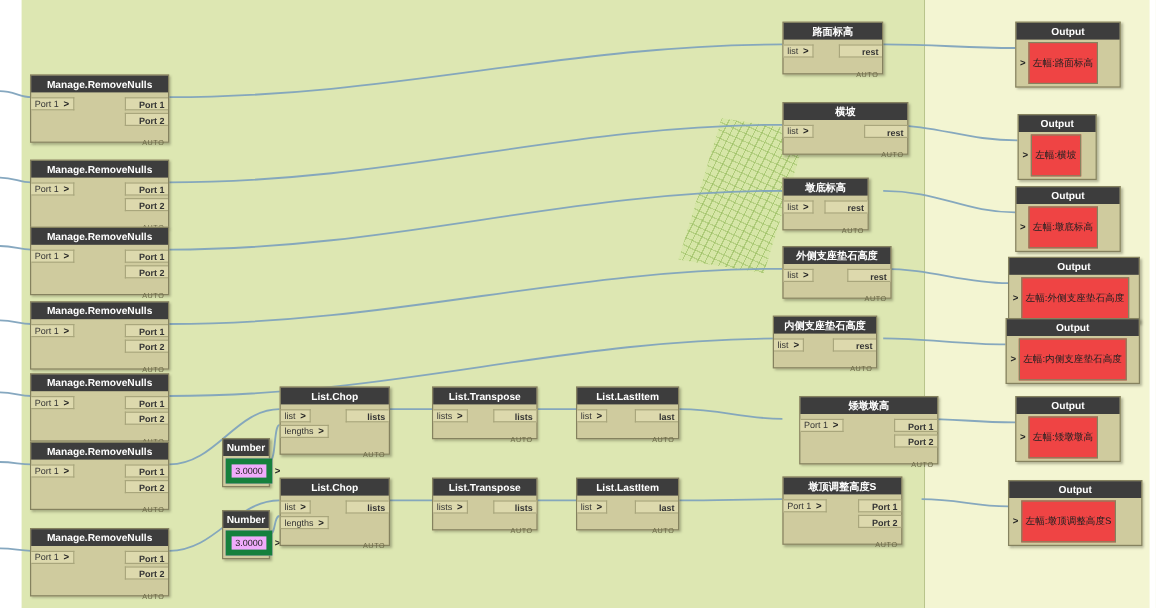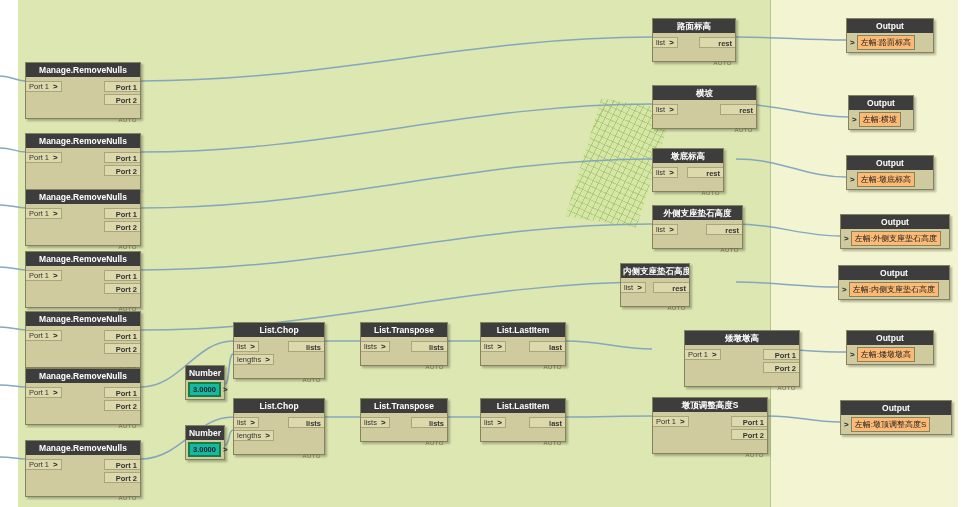--- a/index.html
+++ b/index.html
@@ -24,23 +24,23 @@
   .prow{display:flex;justify-content:space-between;align-items:center;margin:1px 0;height:12px;}
   .pin{background:#ddd9ad;border:1px solid #a9a67c;font-size:7.5px;color:#333;
        padding:0 3px;height:11px;line-height:11px;box-sizing:border-box;white-space:nowrap;}
   .pin.in{border-left:none;display:flex;align-items:center;gap:4px;}
   .pin.out{border-right:none;min-width:36px;text-align:right;font-weight:bold;}
   .sp{flex:1;}
   .chev{font-size:8px;font-weight:bold;color:#222;line-height:11px;}
   .nfoot{height:10px;text-align:right;padding:0 3px;}
   .auto{font-size:6px;color:#6b6847;letter-spacing:.5px;}
   .numbody{display:flex;align-items:center;gap:2px;padding:2px;}
-  .numbox{background:#14b8a6;border:2px solid #15803d;font-size:7.5px;padding:1px 3px;color:#222;font-weight:bold;}
+  .numbox{background:#f0abfc;border:5px solid #15803d;font-size:7.5px;padding:1px 3px;color:#222;}
   .obody{display:flex;align-items:center;gap:2px;padding:2px 3px;}
-  .obox{background:#fdba74;border:1px solid #85825f;font-size:8px;padding:1px 3px;
+  .obox{background:#ef4444;border:1px solid #85825f;font-size:8px;padding:11px 3px;
         color:#222;white-space:nowrap;overflow:hidden;}
 </style>
 </head>
 <body>
 
 <div class="canvas">
   <div class="group group-main"></div>
   <div class="group group-right"></div>
   <div class="mesh"></div>
 
@@ -357,52 +357,52 @@
       <div class="prow">
         <div class="pin in">
             <span>list</span>
             <span class="chev">&gt;</span>
           </div>
         <div class="pin out">rest</div>
       </div>
     </div>
     <div class="nfoot"><span class="auto">AUTO</span></div>
   </div>
-  <div class="node" style="left:620px;top:263px;width:70px">
+  <div class="node" style="left:644px;top:263px;width:87px">
     <div class="nhead">内侧支座垫石高度</div>
     <div class="nbody">
       <div class="prow">
         <div class="pin in">
             <span>list</span>
             <span class="chev">&gt;</span>
           </div>
         <div class="pin out">rest</div>
       </div>
     </div>
     <div class="nfoot"><span class="auto">AUTO</span></div>
   </div>
 
-  <div class="node" style="left:684px;top:330px;width:116px">
+  <div class="node" style="left:666px;top:330px;width:116px">
     <div class="nhead">矮墩墩高</div>
     <div class="nbody">
       <div class="prow">
         <div class="pin in">
             <span>Port 1</span>
             <span class="chev">&gt;</span>
           </div>
         <div class="pin out">Port 1</div>
       </div>
       <div class="prow">
           <div class="sp"></div>
         <div class="pin out">Port 2</div>
       </div>
     </div>
     <div class="nfoot"><span class="auto">AUTO</span></div>
   </div>
-  <div class="node" style="left:652px;top:397px;width:116px">
+  <div class="node" style="left:652px;top:397px;width:100px">
     <div class="nhead">墩顶调整高度S</div>
     <div class="nbody">
       <div class="prow">
         <div class="pin in">
             <span>Port 1</span>
             <span class="chev">&gt;</span>
           </div>
         <div class="pin out">Port 1</div>
       </div>
       <div class="prow">

